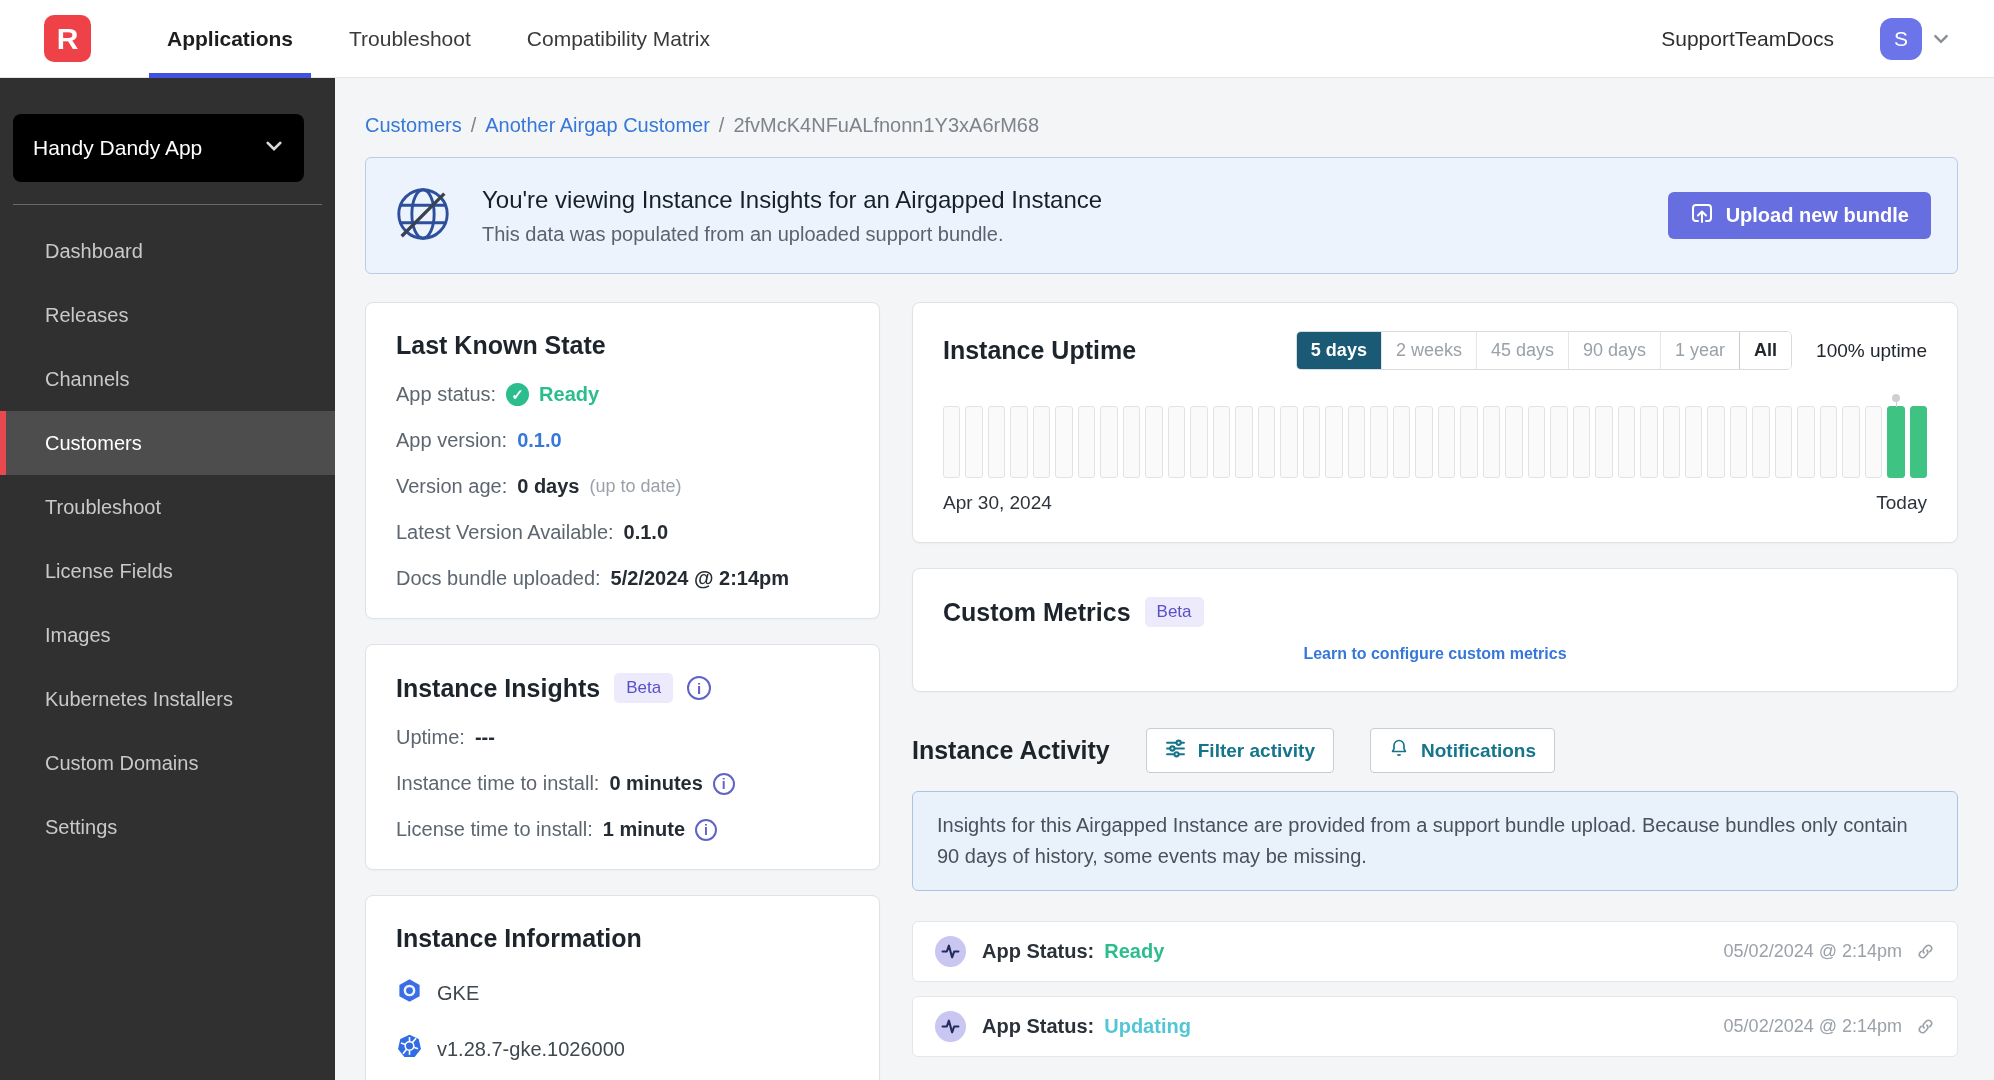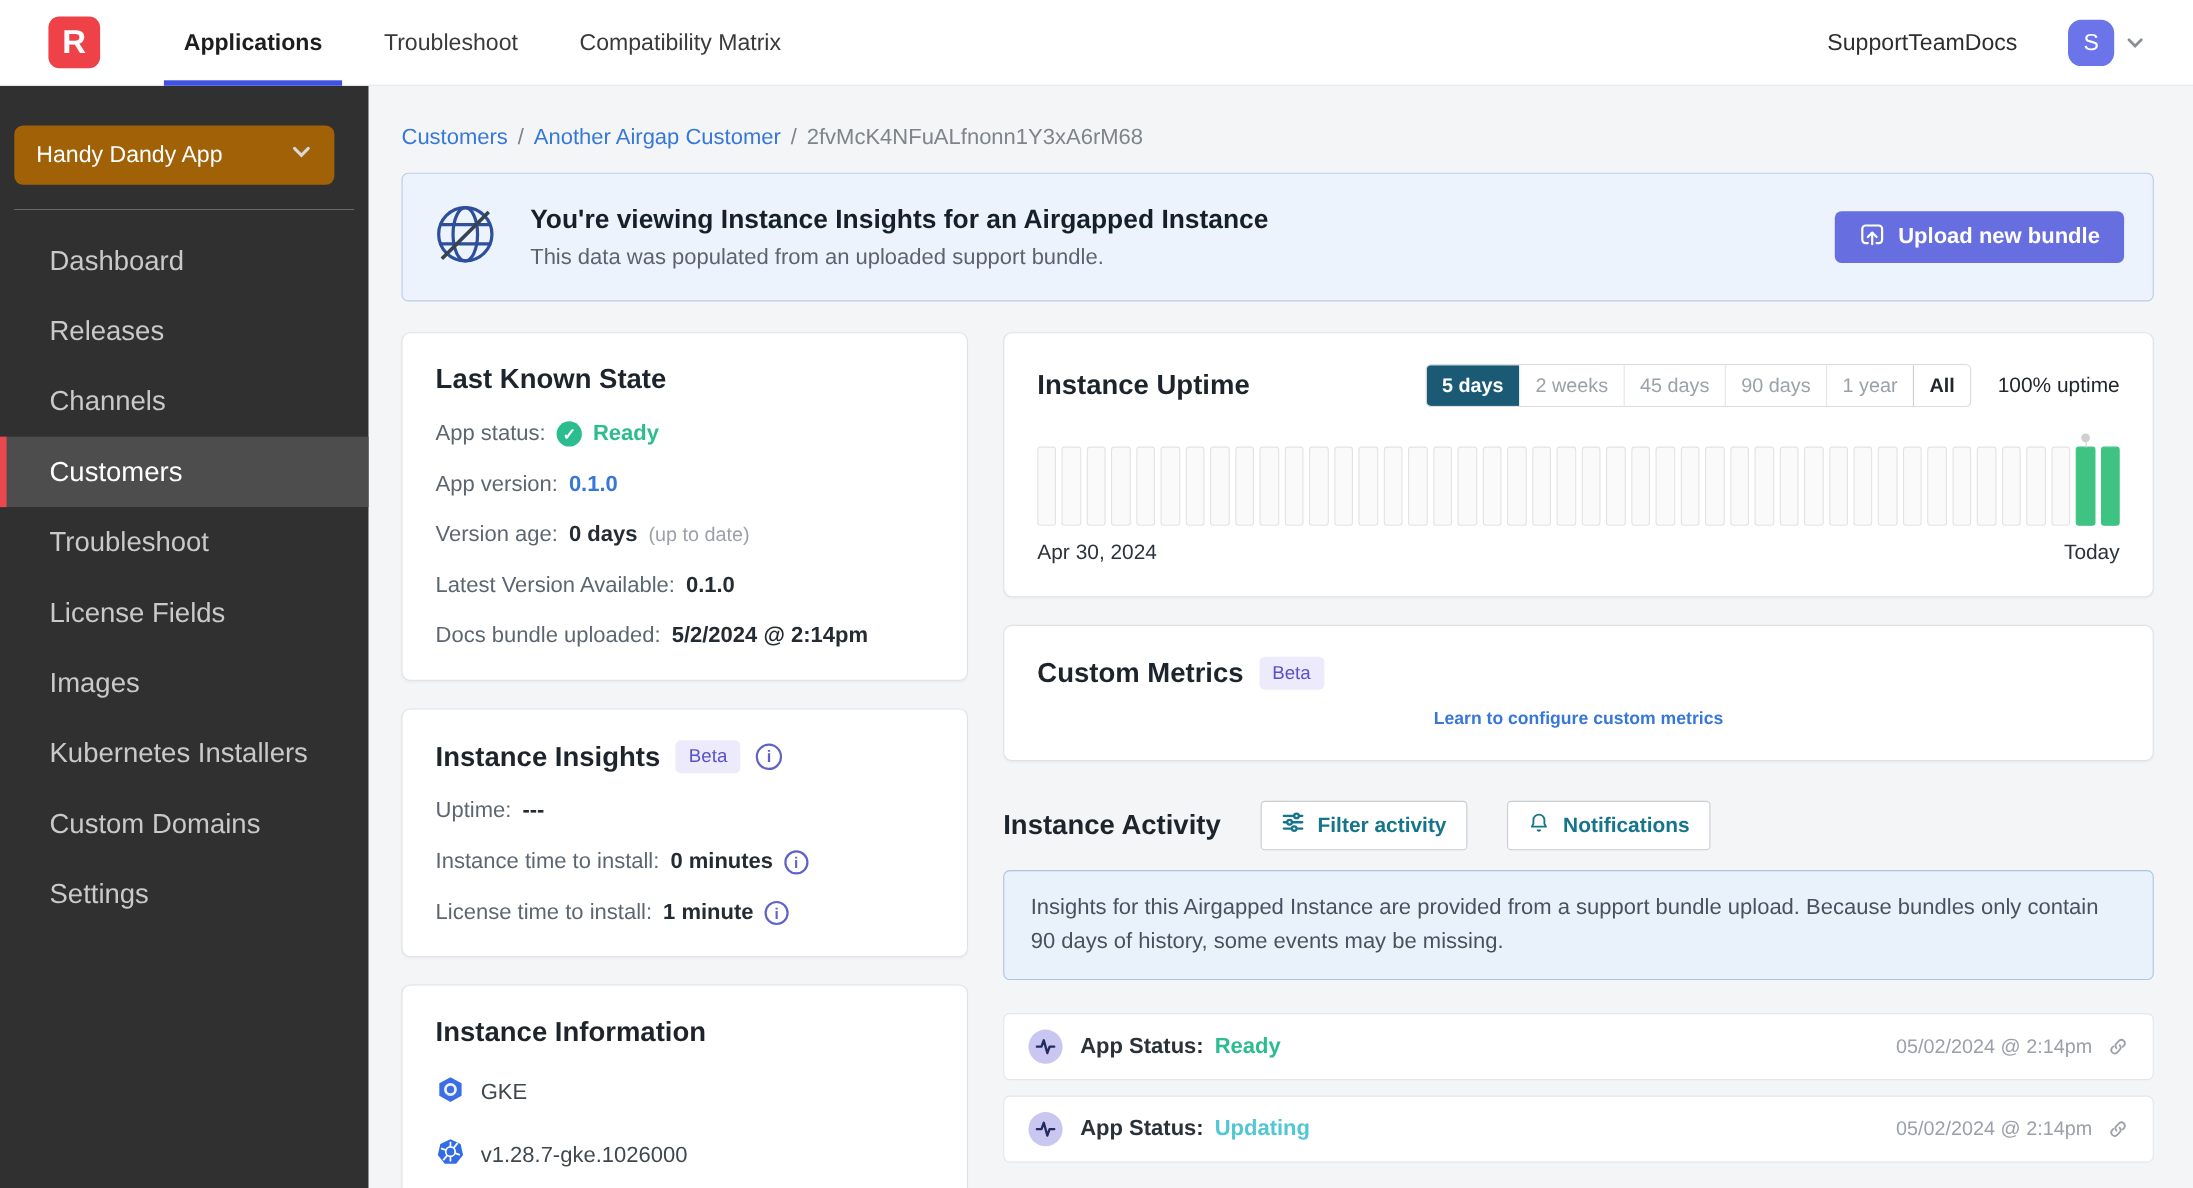--- a/index.html
+++ b/index.html
@@ -21,42 +21,42 @@
   .topnav .spacer { flex:1; }
   .nav-links { display:flex; font-size:21px; color:#2e2e2e; }
   .nav-links span { cursor:pointer; }
   .avatar { margin-left:46px; width:42px; height:42px; background:#6b74e8; border-radius:12px;
             color:#fff; font-size:21px; display:flex; align-items:center; justify-content:center;
             cursor:pointer; }
   .avatar-chev { margin:0 44px 0 10px; cursor:pointer; display:flex; align-items:center; }
 
   
   .sidebar { position:absolute; top:78px; left:0; width:335px; bottom:0; background:#303030; }
-  .app-selector { margin:36px 31px 0 13px; height:54px; background:#a16207; border-radius:8px;
+  .app-selector { margin:36px 31px 0 13px; height:68px; background:#000000; border-radius:8px;
                   display:flex; align-items:center; justify-content:space-between; padding:0 20px;
                   color:#fff; font-size:21px; cursor:pointer; }
   .side-divider { margin:22px 13px 14px 13px; border-top:1px solid rgba(255,255,255,.28); }
-  .side-item { height:64px; display:flex; align-items:center; padding-left:45px; font-size:25px;
+  .side-item { height:64px; display:flex; align-items:center; padding-left:45px; font-size:20px;
                color:#c9c9c9; cursor:pointer; }
   .side-item.active { background:#4d4d4d; color:#fff; border-left:6px solid #e8484e;
                       padding-left:39px; }
 
   
   .main { position:absolute; top:78px; left:335px; right:0; bottom:0; overflow:hidden;
           padding:36px 36px 0 30px; }
 
   .breadcrumb { font-size:20px; display:flex; gap:9px; align-items:center; }
   .breadcrumb a { color:#3677d9; text-decoration:none; cursor:pointer; }
   .breadcrumb .sep { color:#7d848c; }
   .breadcrumb .current { color:#7d848c; }
 
   .banner { margin-top:20px; height:117px; background:#ecf3fc; border:1px solid #b9cce9;
             border-radius:6px; display:flex; align-items:center; padding:0 26px; }
   .banner-text { margin-left:28px; }
-  .banner-title { font-size:24px; font-weight:bold; color:#15202b; }
+  .banner-title { font-size:24px; font-weight:normal; color:#15202b; }
   .banner-sub { font-size:20px; color:#5a6370; margin-top:9px; }
   .banner .spacer { flex:1; }
   .upload-btn { height:47px; background:#666ee0; border:none; border-radius:6px; color:#fff;
                 font-size:20px; font-weight:bold; padding:0 22px; display:flex; gap:12px;
                 align-items:center; cursor:pointer; font-family:inherit; }
 
   .columns { display:flex; gap:32px; margin-top:28px; }
   .col-left { width:515px; flex:none; }
   .col-right { flex:1; }
 

